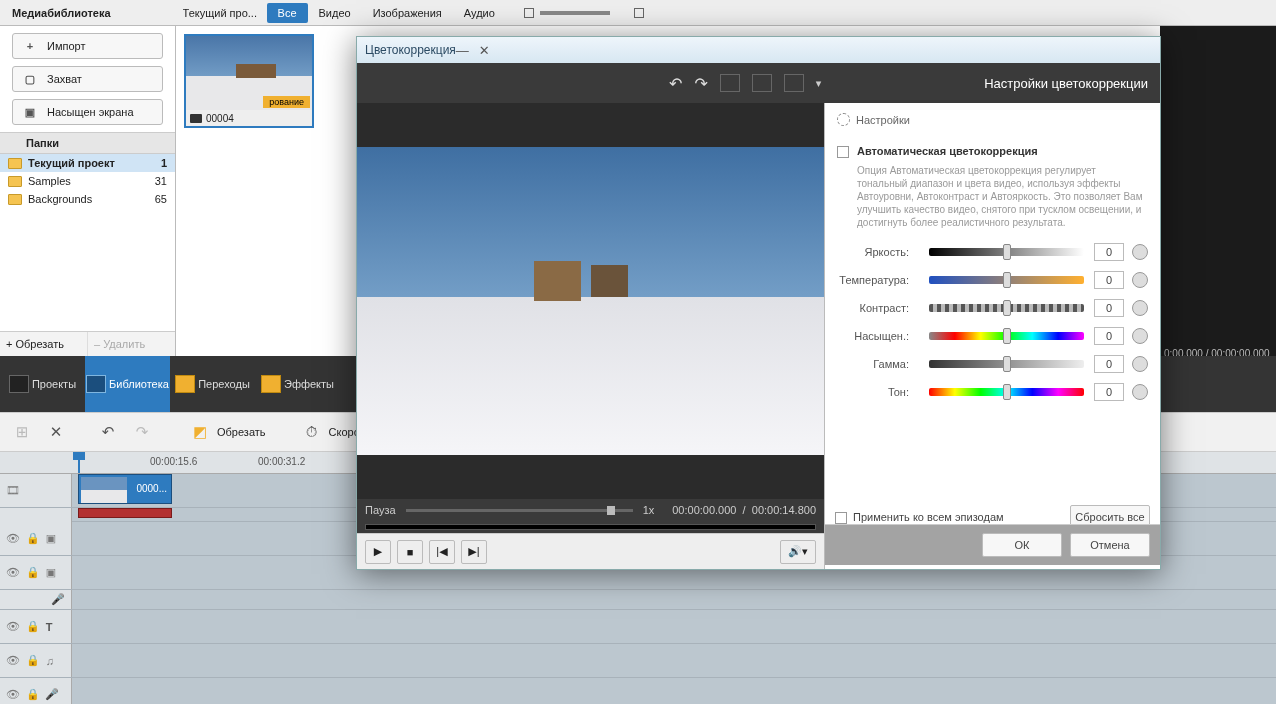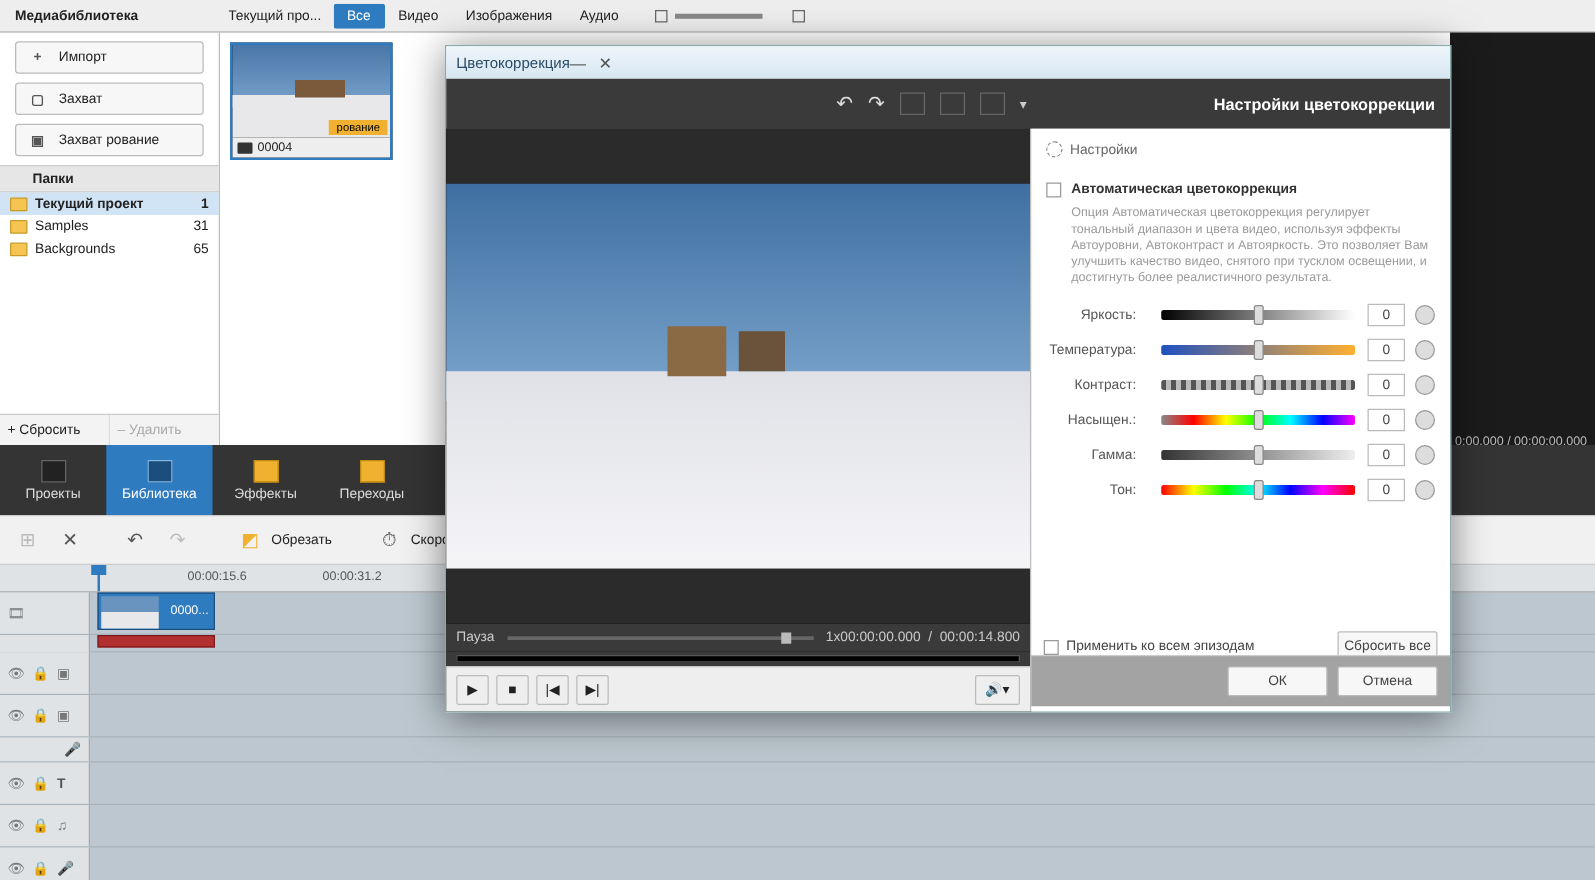--- a/index.html
+++ b/index.html
@@ -25,21 +25,21 @@
 .b-del{color:#aaa;border-left:1px solid #ddd}
 .libgrid{position:absolute;left:176px;top:26px;right:0;height:330px;background:#fff}
 .thumb{position:absolute;left:8px;top:8px;width:130px;height:94px;border:2px solid #2e7bbf;background:#0a0a0a}
 .thumb-sky{position:absolute;left:0;top:0;width:100%;height:56%;background:linear-gradient(#4a76a8,#7ba5cc)}
 .thumb-snow{position:absolute;left:0;bottom:16px;width:100%;height:38%;background:#e8e8ea}
 .thumb-roof{position:absolute;left:50px;top:28px;width:40px;height:14px;background:#7a5a3a}
 .thumb-badge{position:absolute;right:2px;bottom:18px;background:#f0b030;color:#000;font-size:9px;padding:1px 6px}
 .thumb-foot{position:absolute;left:0;bottom:0;width:100%;height:16px;background:#eee;display:flex;align-items:center;gap:4px;padding:0 4px;font-size:10px}
 .vico{width:12px;height:9px;background:#333;border-radius:1px}
 .mode-strip{position:absolute;left:0;top:356px;width:100%;height:56px;background:#343434;display:flex}
-.mode{width:85px;display:flex;flex-direction:column;align-items:center;justify-content:center;color:#ddd;font-size:11px;cursor:pointer;gap:3px}
+.mode{width:85px;display:flex;flex-direction:row;align-items:center;justify-content:center;color:#ddd;font-size:11px;cursor:pointer;gap:3px}
 .mode.active{background:#2e7bbf;color:#fff}
 .mic{width:20px;height:18px;background:#222;border:1px solid #666}
 .mode.active .mic{background:#1b4e7d;border-color:#7fb6e0}
 .mode .mic.yl{background:#f0b030;border-color:#c08a10}
 .tool-row{position:absolute;left:0;top:412px;width:100%;height:40px;background:#f1f1f1;border-top:1px solid #ccc;border-bottom:1px solid #ccc;display:flex;align-items:center;gap:10px;padding:0 10px}
 .tbtn{width:24px;height:24px;display:flex;align-items:center;justify-content:center;color:#555;cursor:pointer;font-size:15px}
 .tbtn.gray{color:#bbb}
 .tbtn-lab{display:flex;align-items:center;gap:5px;cursor:pointer}
 .yl{color:#f0b030}
 .timeline{position:absolute;left:0;top:452px;right:0;bottom:0;background:#bcc7cf}
@@ -61,21 +61,21 @@
 .rd-ruler{position:absolute;top:436px;left:0;width:100%;height:22px;background:#dfe3e6;color:#444;font-size:10px;display:flex;align-items:center;justify-content:center}
 
 
 .dlg{position:absolute;left:356px;top:36px;width:805px;height:534px;background:#f6f7f8;border:1px solid #8aa;box-shadow:0 4px 30px rgba(0,0,0,.5)}
 .dlg-title{height:26px;display:flex;align-items:center;justify-content:flex-start;padding:0 8px;background:linear-gradient(#eef5fb,#d7e7f2);font-size:12px;color:#2b4a63}
 .dlg-xbtns{display:flex;gap:10px;font-size:13px;color:#555}
 .dlg-xbtns span{cursor:pointer}
 .dlg-top{height:40px;background:#3a3a3a;display:flex;align-items:center;justify-content:space-between;padding:0 12px;color:#ddd}
 .dlg-top-icons{display:flex;align-items:center;gap:12px;margin-left:300px}
 .dlg-top-icons .tic{width:20px;height:18px;border:1px solid #666;cursor:pointer}
-.dlg-top-title{font-weight:bold;color:#fff;font-size:13px}
+.dlg-top-title{font-weight:normal;color:#fff;font-size:13px}
 .dlg-body{display:flex;height:calc(100% - 66px)}
 .dlg-left{width:468px;background:#000;display:flex;flex-direction:column;border-right:1px solid #bbb}
 .vidcanvas{flex:1;position:relative;background:#111}
 .vidsky{position:absolute;left:0;top:11%;width:100%;height:44%;background:linear-gradient(#3f6fa2,#7ba5cc)}
 .vidsnow{position:absolute;left:0;bottom:11%;width:100%;height:40%;background:linear-gradient(#e0e1e6,#f5f5f8)}
 .vidhouse{position:absolute;left:38%;top:40%;width:10%;height:10%;background:#8a6a45}
 .vidhouse2{position:absolute;left:50%;top:41%;width:8%;height:8%;background:#6a533a}
 .vidbar-top,.vidbar-bot{height:11%;background:#2b2b2b}
 .vidctl1{height:22px;background:#3a3a3a;color:#ccc;display:flex;align-items:center;justify-content:space-between;padding:0 8px;font-size:11px}
 .vline{flex:1;height:3px;background:#666;margin:0 10px;position:relative}
@@ -128,21 +128,21 @@
   <div class="sidebtn">
       <span class="ic">+</span>
       <span>Импорт</span>
     </div>
   <div class="sidebtn">
       <span class="ic">▢</span>
       <span>Захват</span>
     </div>
   <div class="sidebtn">
       <span class="ic">▣</span>
-      <span>Захват рование</span>
+      <span>Насыщен экрана</span>
     </div>
   <div class="folders-hdr">Папки</div>
   <div class="folder-row active">
       <span class="fn">
         <span class="fico"></span>
         <span>Текущий проект</span>
       </span>
       <span>1</span>
     </div>
   <div class="folder-row">
@@ -153,21 +153,21 @@
       <span>31</span>
     </div>
   <div class="folder-row">
       <span class="fn">
         <span class="fico"></span>
         <span>Backgrounds</span>
       </span>
       <span>65</span>
     </div>
   <div class="bottom-add">
-    <div class="b-add">+ Сбросить</div>
+    <div class="b-add">+ Обрезать</div>
     <div class="b-del">– Удалить</div>
   </div>
 </div>
 
 <div class="libgrid">
   <div class="thumb">
     <div class="thumb-sky"></div>
     <div class="thumb-snow"></div>
     <div class="thumb-roof"></div>
     <div class="thumb-badge">рование</div>
@@ -194,25 +194,25 @@
   <div class="mode">
       <div class="mic"></div>
       <span>Проекты</span>
     </div>
   <div class="mode active">
       <div class="mic"></div>
       <span>Библиотека</span>
     </div>
   <div class="mode">
       <div class="mic yl"></div>
-      <span>Эффекты</span>
+      <span>Переходы</span>
     </div>
   <div class="mode">
       <div class="mic yl"></div>
-      <span>Переходы</span>
+      <span>Эффекты</span>
     </div>
   <div class="mode">
       <div class="mic" style="background:#fff;color:#2e7bbf;font-weight:bold;font-size:14px;display:flex;align-items:center;justify-content:center">T</div>
       <span>Текст</span>
     </div>
 </div>
 
 <div class="tool-row">
   <span class="tbtn gray">⊞</span>
   <span class="tbtn">✕</span>
@@ -323,21 +323,21 @@
         <div class="vidhouse"></div>
         <div class="vidhouse2"></div>
         <div class="vidbar-bot" style="position:absolute;bottom:0;left:0;width:100%"></div>
       </div>
       <div class="vidctl1">
         <span>Пауза</span>
         <div class="vline">
             <div class="knb"></div>
           </div>
         <span>1x</span>
-        <span style=""><span>00:00:00.000</span> &nbsp;/&nbsp; <span>00:00:14.800</span></span>
+        <span style="margin-left:18px"><span>00:00:00.000</span> &nbsp;/&nbsp; <span>00:00:14.800</span></span>
       </div>
       <div class="vidprog">
           <div class="bar"></div>
         </div>
       <div class="vidctl2">
         <div class="pbtns">
           <div class="pbtn">▶</div>
           <div class="pbtn">■</div>
           <div class="pbtn">|◀</div>
           <div class="pbtn">▶|</div>

